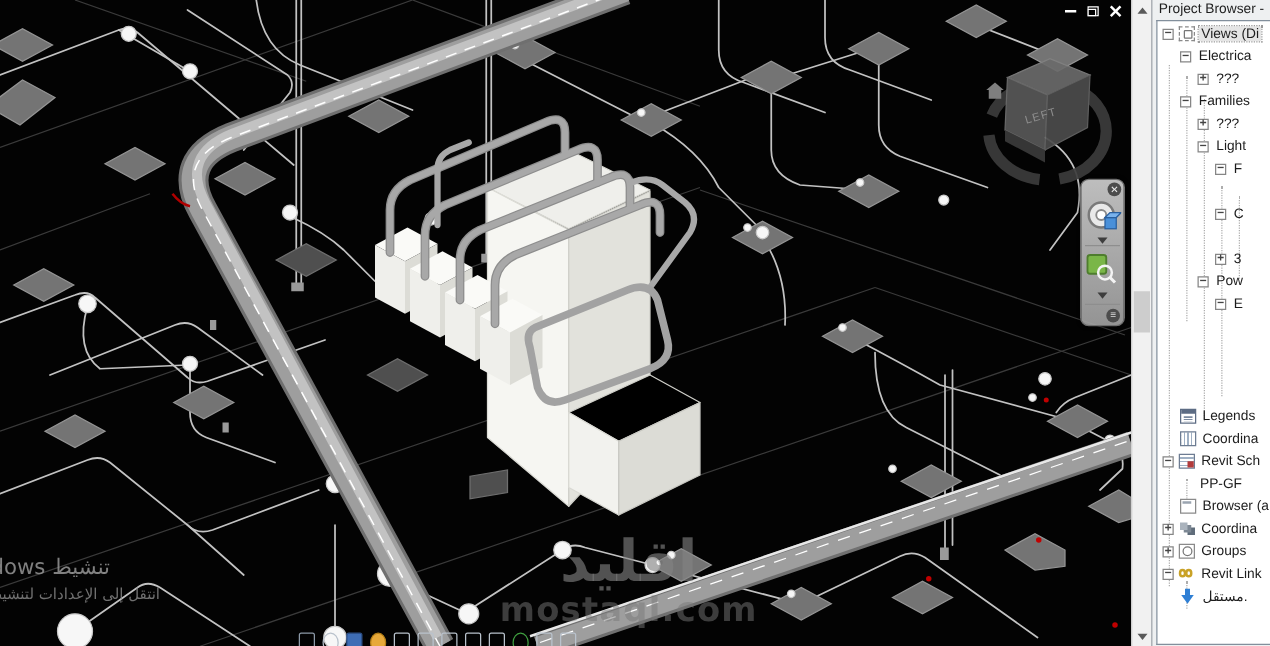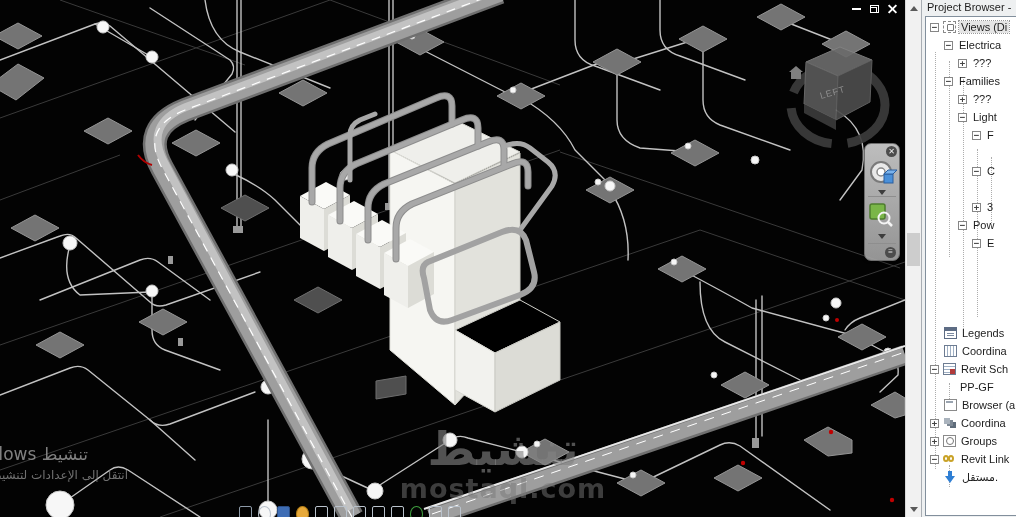--- a/index.html
+++ b/index.html
@@ -298,21 +298,21 @@
         <polygon points="804,104 836,120 836,130 804,113" fill="#3b3b3b"></polygon>
         <text x="821" y="99" transform="rotate(-16 821 99)" font-size="9" fill="#9b9b9b" font-family="Liberation Sans, sans-serif" letter-spacing="1">LEFT</text>
         <g fill="#8a8a8a">
           <polygon points="789,72 796,66 803,72"></polygon>
             <rect x="791" y="72" width="10" height="7"></rect>
         </g>
       </g>
     </svg>
 
     <div id="wm">
-      <div class="t1">تنشيط</div>
+      <div class="t1">اقليد</div>
       <div class="t2">mostaql.com</div>
     </div>
 
     <div id="act">
       <div class="a1">تنشيط Windows</div>
       <div class="a2">انتقل إلى الإعدادات لتنشيط Windows.</div>
     </div>
 
     <div class="winctl" style="left:849px;">
         <span class="bar"></span>

